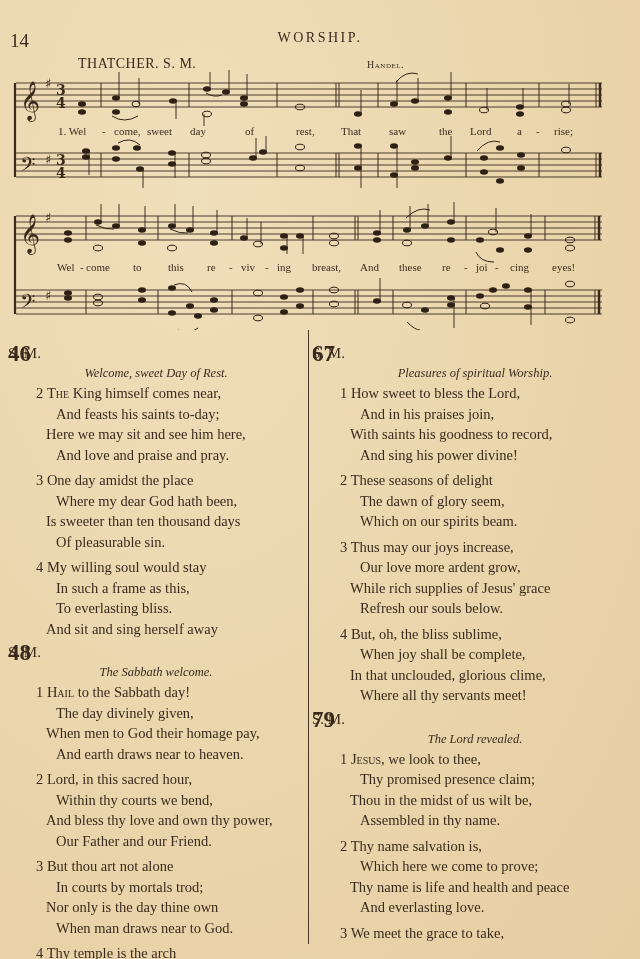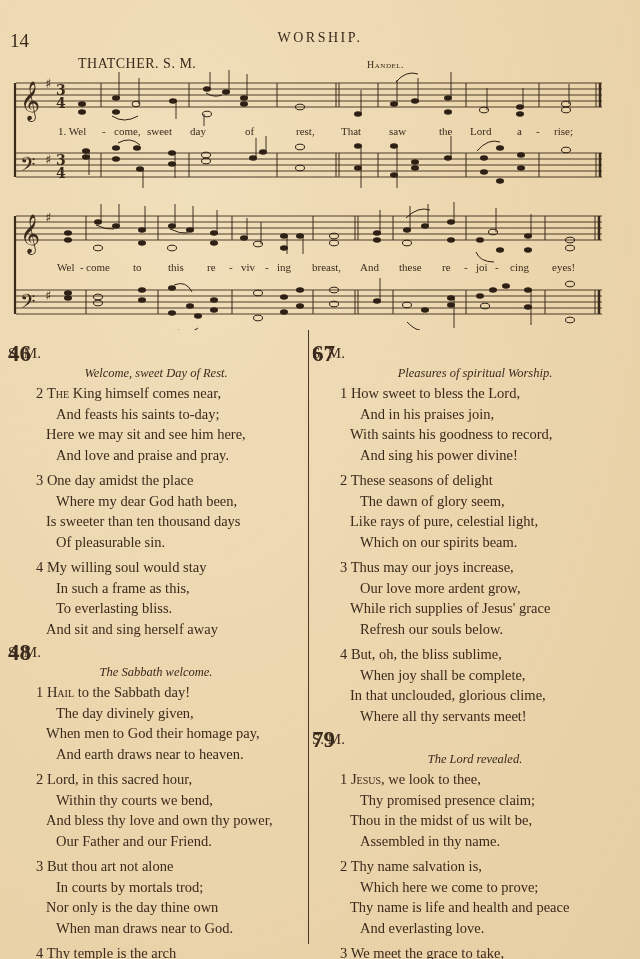--- a/index.html
+++ b/index.html
@@ -438,21 +438,20 @@
       <div class="subtitle">Pleasures of spiritual Worship.</div>
       <div class="stanza">
         <div class="line l1"><span>1</span> <span>How sweet to bless the Lord,</span></div>
         <div class="line l2">And in his praises join,</div>
         <div class="line l3">With saints his goodness to record,</div>
         <div class="line l4">And sing his power divine!</div>
       </div>
       <div class="stanza">
         <div class="line l1"><span>2</span> <span>These seasons of delight</span></div>
         <div class="line l2">The dawn of glory seem,</div>
-        <div class="line l3">Like rays of pure, celestial light,</div>
         <div class="line l4">Which on our spirits beam.</div>
       </div>
       <div class="stanza">
         <div class="line l1"><span>3</span> <span>Thus may our joys increase,</span></div>
         <div class="line l2">Our love more ardent grow,</div>
         <div class="line l3">While rich supplies of Jesus' grace</div>
         <div class="line l4">Refresh our souls below.</div>
       </div>
       <div class="stanza">
         <div class="line l1"><span>4</span> <span>But, oh, the bliss sublime,</span></div>

